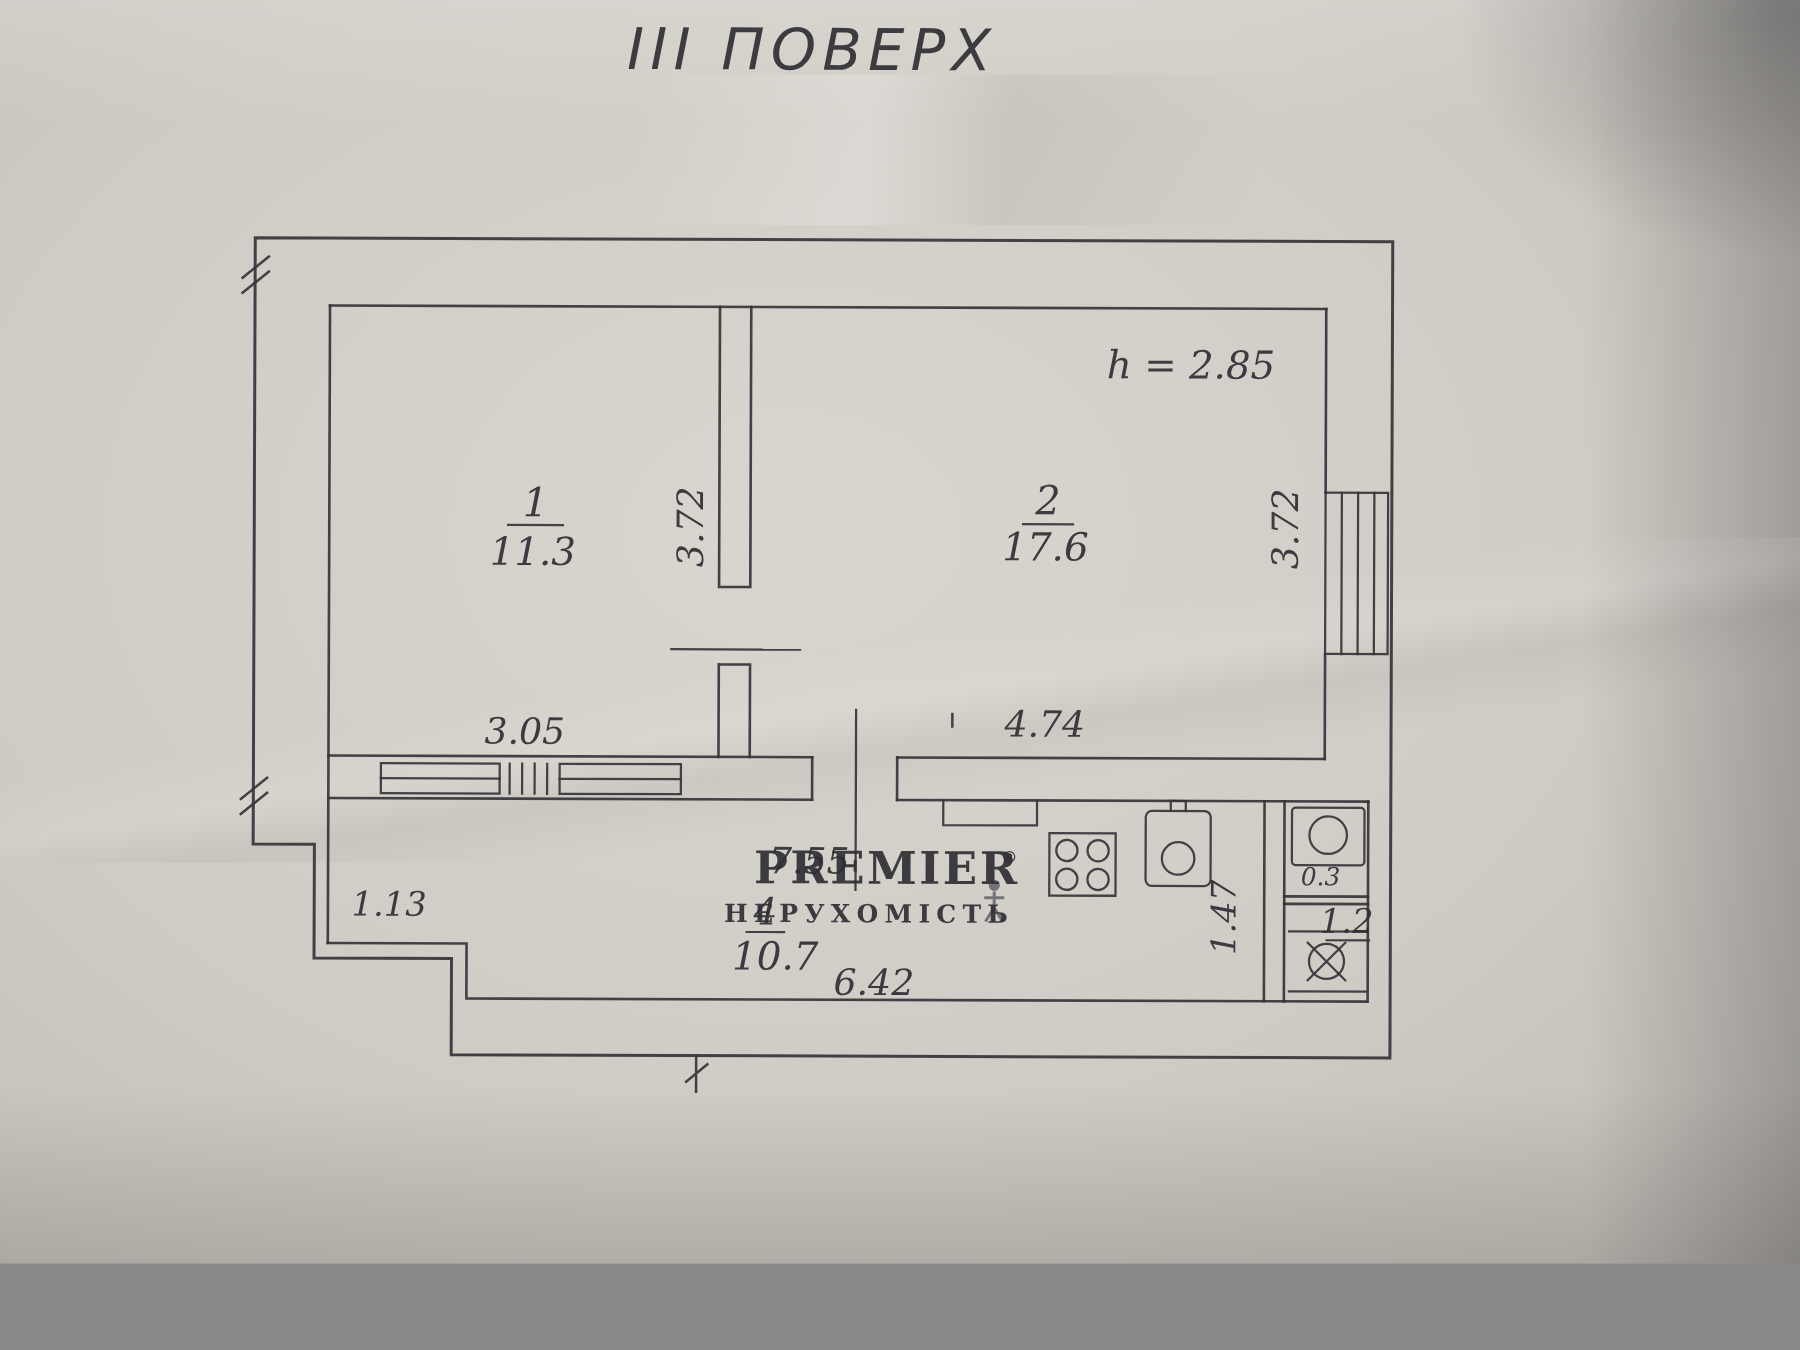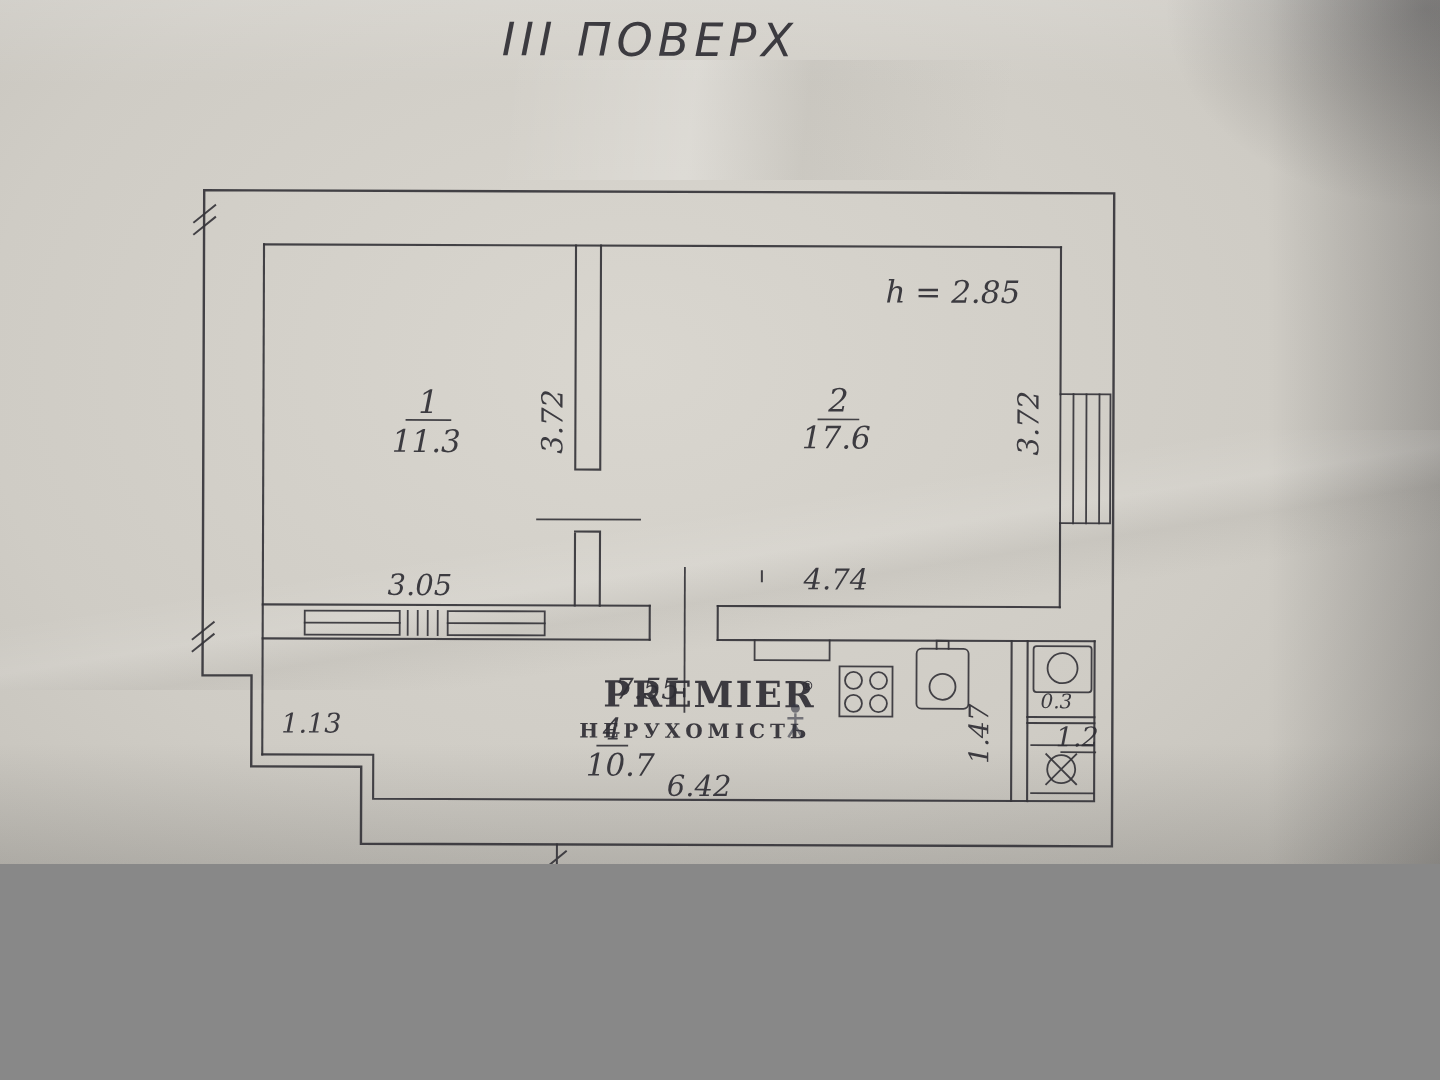--- a/index.html
+++ b/index.html
@@ -1,18 +1,18 @@
 <!DOCTYPE html>
 <html><head>
 <meta charset="utf-8">
 <style>
   html,body{margin:0;padding:0;background:#888;}
   .stage{
     position:relative;
-    width:1440px;height:864px;
+    width:1440px;height:1011px;
     overflow:hidden;
     background:
       radial-gradient(420px 320px at 99% 1%, rgba(20,20,25,0.30), rgba(0,0,0,0) 62%),
       linear-gradient(90deg, rgba(0,0,0,0) 88%, rgba(10,10,15,0.22) 100%),
       linear-gradient(0deg, rgba(20,20,20,0.14) 0%, rgba(0,0,0,0) 14%),
       linear-gradient(180deg, rgba(255,255,255,0.16) 0%, rgba(0,0,0,0) 10%),
       radial-gradient(1250px 900px at 44% 42%, #d9d6cf 0%, #cfccc5 52%, #bdbab3 100%);
     font-family:"DejaVu Serif", serif;
   }
   .crease{

